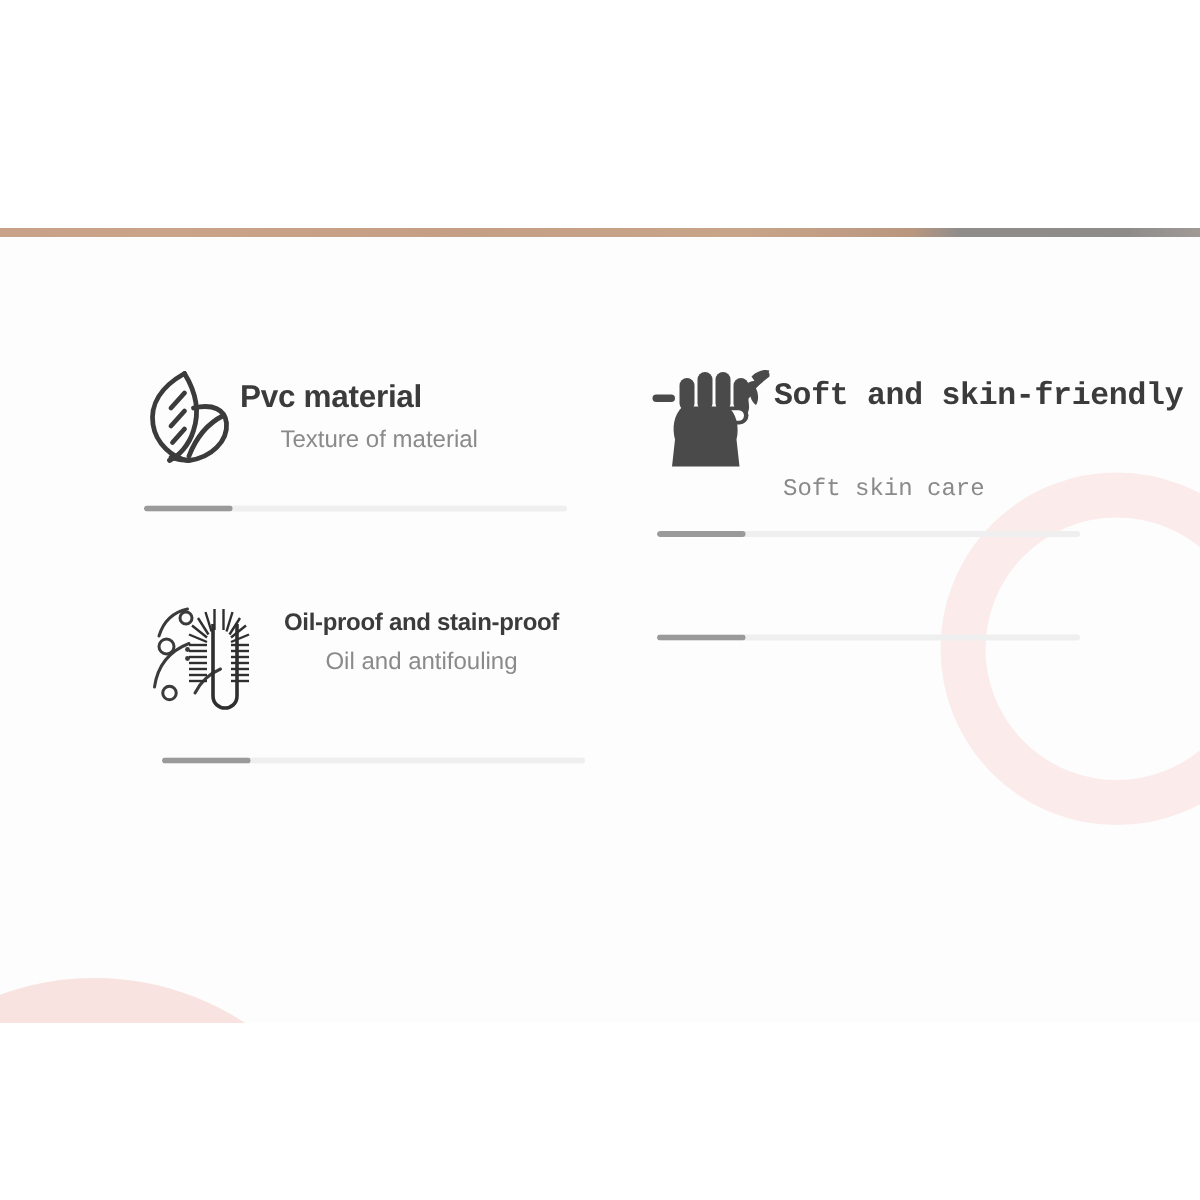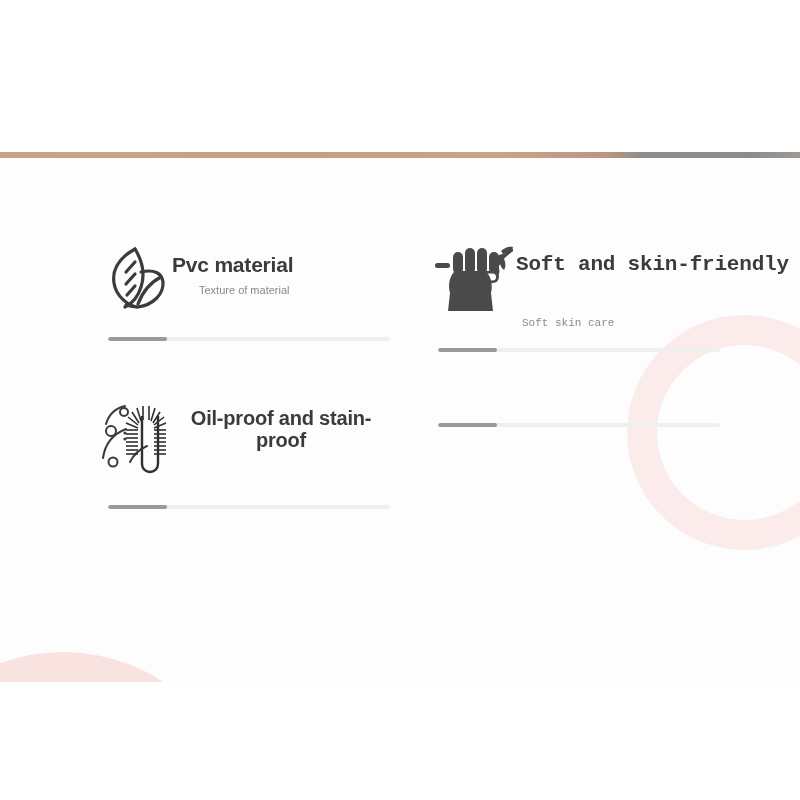--- a/index.html
+++ b/index.html
@@ -81,21 +81,21 @@
     position: absolute;
     left: 0;
     top: 157px;
     width: 800px;
     z-index: 3;
   }
   .feature {
     position: absolute;
     width: 290px;
   }
-  .f1 { left: 100px; top: 80px; }
+  .f1 { left: 88px; top: 80px; }
   .f2 { left: 430px; top: 80px; font-family: Liberation Mono, monospace; }
   .f3 { left: 100px; top: 240px; }
   .f4 { left: 430px; top: 240px; }
 
   .feature-body {
     display: flex;
     align-items: flex-start;
   }
   .icon-wrap {
     flex: 0 0 auto;
@@ -113,27 +113,27 @@
   .f3 .texts { padding-top: 10px; text-align: center; }
   .title {
     font-size: 21px;
     font-weight: 700;
     color: #3b3b3b;
     letter-spacing: -0.2px;
     line-height: 1.12;
     white-space: nowrap;
   }
   .f3 .title {
-    font-size: 20px;
+    font-size: 16px;
     white-space: normal;
   }
   .f4 .title { font-size: 24px; }
   .subtitle {
     margin-top: 7px;
-    font-size: 11px;
+    font-size: 16px;
     color: #8a8a8a;
     line-height: 1.2;
     white-space: nowrap;
   }
   .f1 .subtitle { margin-left: 27px; }
   .f2 .subtitle { margin-left: 6px; margin-top: 40px; }
   .f3 .subtitle { margin-left: 0; }
   .f4 .subtitle { margin-left: 4px; }
 
   
@@ -265,20 +265,21 @@
                 <path d="M66 46 L54 46"></path>
                 <path d="M66 50 L54 50"></path>
               <path d="M66 54 L54 54"></path>
             </g>
 
             <path d="M42 16 L42 64 C42 69 46 72 50 72 C54 72 58 69 58 64 L58 16" stroke="#2f2f2f" stroke-width="2.4" stroke-linejoin="round"></path>
           </svg>
         </div>
         <div class="texts">
           <div class="title">Oil-proof and stain-proof</div>
+          <div class="subtitle">Oil and antifouling</div>
         </div>
       </div>
       <div class="bar">
         <div class="bar-fill" style="width: 21%;"></div>
       </div>
     </div>
 
     <div class="feature f4">
       <div class="bar">
         <div class="bar-fill" style="width: 21%;"></div>

